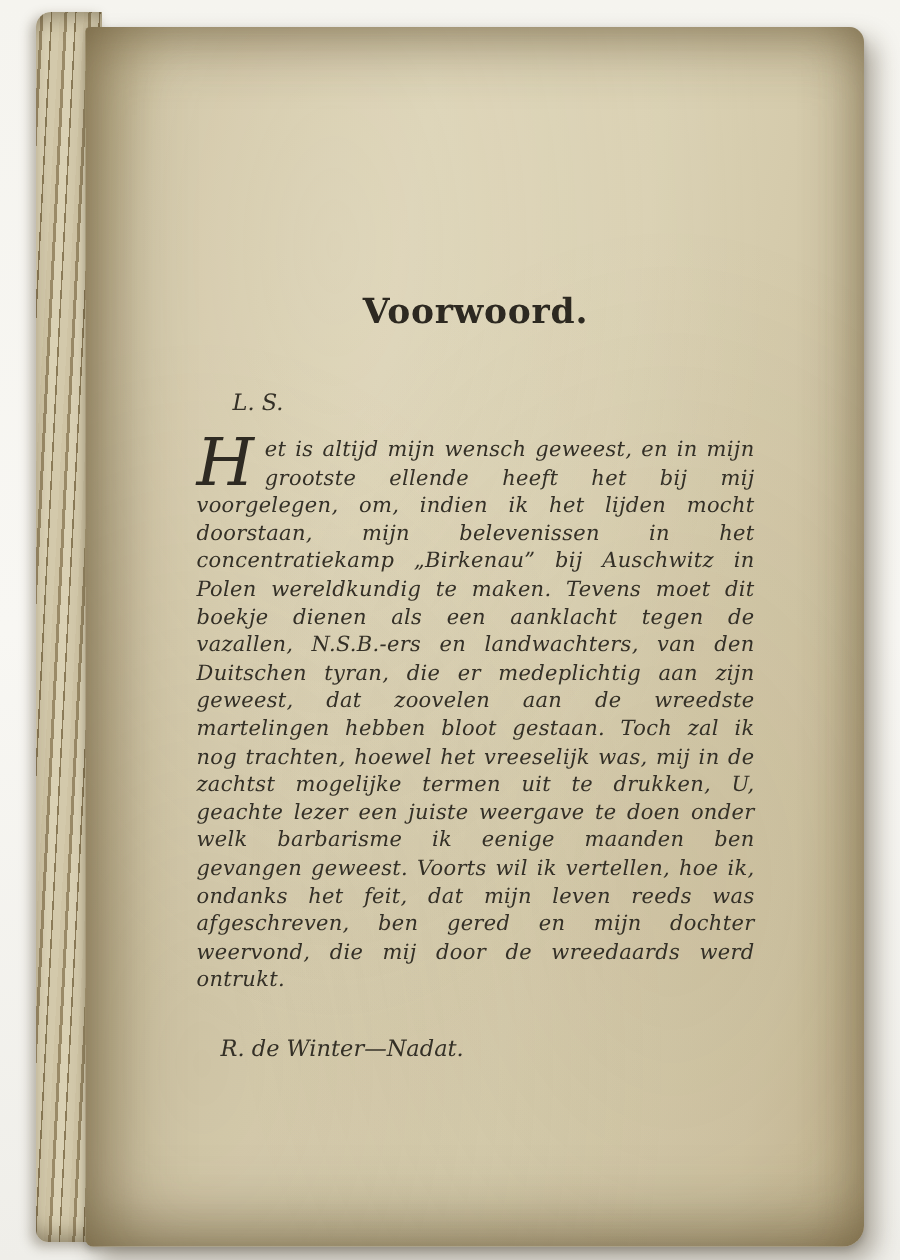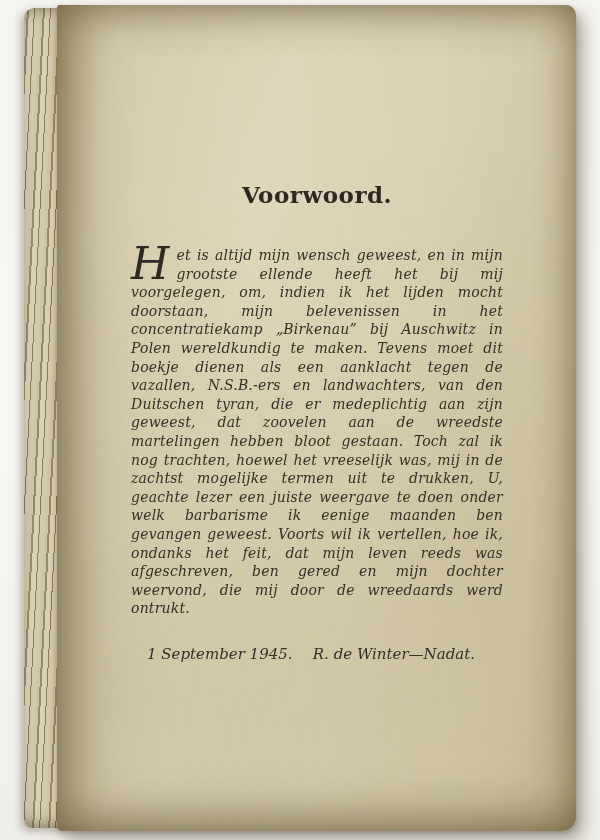--- a/index.html
+++ b/index.html
@@ -34,21 +34,21 @@
         #8a7a57 10px, #8a7a57 11px,
         #d3c9ab 11px, #d3c9ab 16px
       ),
       #d6ccae;
     box-shadow: -3px 3px 8px rgba(70, 58, 35, 0.35), inset 0 10px 14px -8px rgba(70,58,35,0.5), inset 0 -12px 14px -8px rgba(70,58,35,0.5);
   }
   
   .page {
     position: absolute;
     left: 57px;
-    top: 5px;
+    top: 18px;
     width: 519px;
     bottom: 9px;
     border-radius: 3px 10px 14px 5px;
     background: linear-gradient(100deg,
       #c5b893 0%,
       #d2c7a8 9%,
       #dcd3b6 36%,
       #dad1b3 60%,
       #d0c5a5 86%,
       #c2b490 100%);
@@ -138,25 +138,25 @@
 
   <div class="page-stack"></div>
 
   <div class="page">
     <div class="texture"></div>
 
     <div class="content">
 
       <h1 class="title">Voorwoord.</h1>
 
+      <p class="salutation">L. S.</p>
 
       <p class="para para1"><span class="dropcap">H</span><span>et is altijd mijn wensch geweest, en in mijn grootste ellende heeft het bij mij voorgelegen, om, indien ik het lijden mocht doorstaan, mijn belevenissen in het concentratiekamp „Birkenau” bij Auschwitz in Polen wereldkundig te maken. Tevens moet dit boekje dienen als een aanklacht tegen de vazallen, N.S.B.-ers en landwachters, van den Duitschen tyran, die er medeplichtig aan zijn geweest, dat zoovelen aan de wreedste martelingen hebben bloot gestaan. Toch zal ik nog trachten, hoewel het vreeselijk was, mij in de zachtst mogelijke termen uit te drukken, U, geachte lezer een juiste weergave te doen onder welk barbarisme ik eenige maanden ben gevangen geweest. Voorts wil ik vertellen, hoe ik, ondanks het feit, dat mijn leven reeds was afgeschreven, ben gered en mijn dochter weervond, die mij door de wreedaards werd ontrukt.</span></p>
 
 
       <div class="footer">
-        <span>1 September 1945.</span>
         <span>R. de Winter—Nadat.</span>
       </div>
 
     </div>
   </div>
 
 </div>
 
 </body></html>

